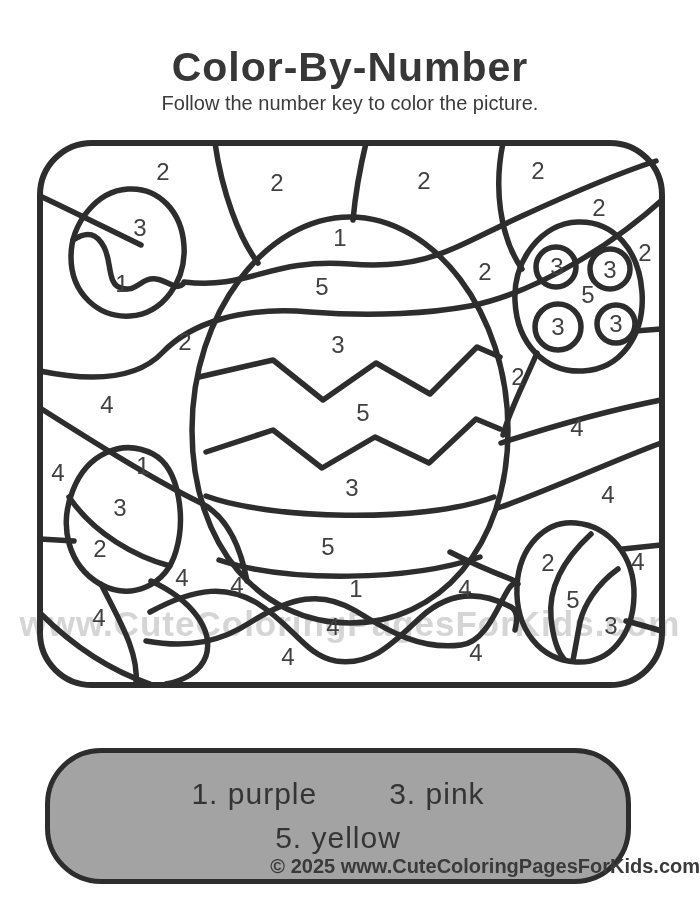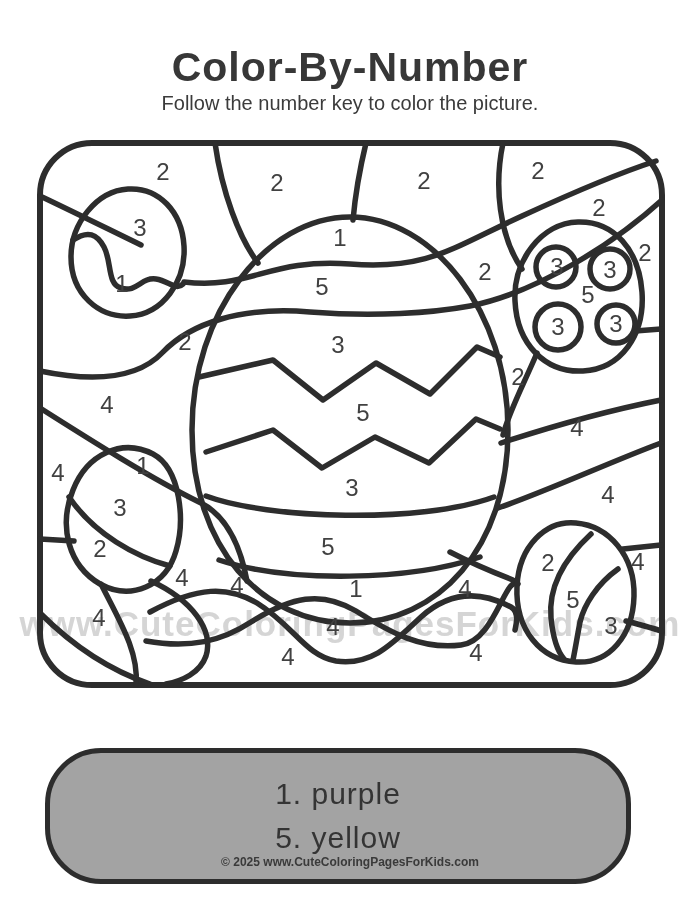--- a/index.html
+++ b/index.html
@@ -14,22 +14,22 @@
              z-index:1;white-space:nowrap;}
   #art-svg{position:absolute;left:0;top:0;z-index:2;}
   .num{position:absolute;z-index:3;transform:translate(-50%,-50%);
        font-size:24px;color:#414141;font-weight:500;line-height:1;}
   .key-box{position:absolute;left:45px;top:712px;width:586px;height:136px;
            border:5px solid #2d2d2d;border-radius:56px;box-sizing:border-box;
            display:flex;flex-direction:column;justify-content:center;align-items:center;
            gap:10px;z-index:2;background:#a3a3a3;margin-top:36px;}
   .key-row{display:flex;justify-content:center;gap:72px;}
   .key-item{font-size:30px;color:#343434;font-weight:500;letter-spacing:1px;}
-  .copyright{position:absolute;left:0;top:855px;width:700px;text-align:center;
-             font-size:12px;font-weight:bold;color:#3a3a3a;z-index:2;}
+  .copyright{position:absolute;left:0;top:855px;width:700px;text-align:right;
+             font-size:20px;font-weight:bold;color:#3a3a3a;z-index:2;}
 </style>
 </head>
 <body>
 
 <div id="page">
 
   <div class="title">Color-By-Number</div>
   <div class="subtitle">Follow the number key to color the picture.</div>
 
   <div class="watermark">www.CuteColoringPagesForKids.com</div>
@@ -122,20 +122,21 @@
       <span class="num" style="left: 99px; top: 618px;">4</span>
       <span class="num" style="left: 611px; top: 626px;">3</span>
       <span class="num" style="left: 333px; top: 627px;">4</span>
       <span class="num" style="left: 288px; top: 657px;">4</span>
       <span class="num" style="left: 476px; top: 653px;">4</span>
     </div>
 
   <div class="key-box">
     <div class="key-row">
         <span class="key-item">1. purple</span>
+        <span class="key-item">3. pink</span>
       </div>
     <div class="key-row">
         <span class="key-item">5. yellow</span>
       </div>
   </div>
 
   <div class="copyright">© 2025 www.CuteColoringPagesForKids.com</div>
 </div>
 
 </body></html>

